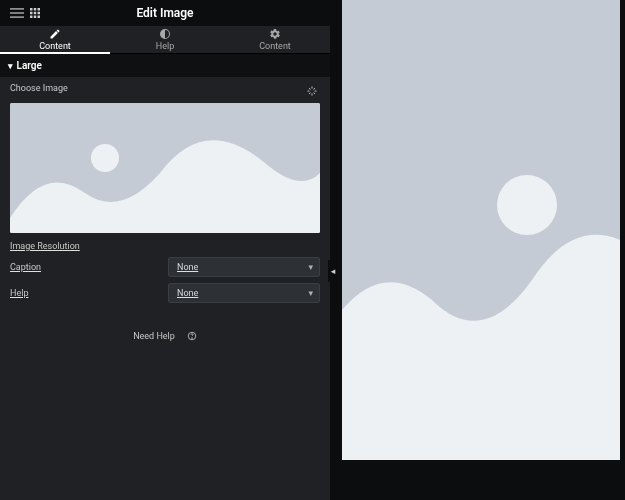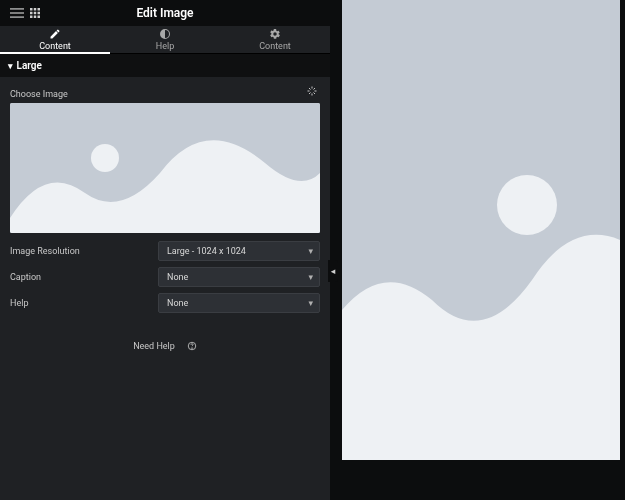--- a/index.html
+++ b/index.html
@@ -88,21 +88,21 @@
     background: #0f1011;
     font-weight: 600;
     font-size: 10px;
     color: #fff;
     cursor: pointer;
   }
   .section-head .caret { font-size: 9px; }
   
   .field-label-row {
     display: flex;
-    align-items: flex-end;
+    align-items: flex-start;
     justify-content: space-between;
     padding: 6px 10px 4px;
     font-size: 9px;
     color: #c8c8c8;
   }
   .ai-btn {
     width: 16px; height: 16px;
     display: flex; align-items: center; justify-content: center;
     cursor: pointer;
     color: #c8c8c8;
@@ -117,22 +117,23 @@
     overflow: hidden;
     cursor: pointer;
   }
   
   .placeholder-svg { width: 100%; height: 100%; display: block; }
   
   .ctl-row {
     display: flex;
     align-items: center;
     padding: 2px 10px;
-    gap: 8px;
+    gap: 18px;
     margin-bottom: 2px;
+    text-decoration: underline;
   }
   .ctl-label {
     flex: 0 0 140px;
     font-size: 9px;
     color: #c8c8c8;
   }
   .select {
     flex: 1;
     height: 20px;
     background: #2d3035;
@@ -267,23 +268,20 @@
   <div class="img-preview">
     <svg class="placeholder-svg" viewBox="0 0 310 130" preserveAspectRatio="none">
       <rect width="310" height="130" fill="#c4cbd4"></rect>
       <path d="M0 115 Q 35 60 75 90 Q 110 115 150 70 Q 195 10 255 60 Q 290 90 310 70 L310 130 L0 130 Z" fill="#eef1f4"></path>
       <circle cx="95" cy="55" r="14" fill="#eef1f4"></circle>
     </svg>
   </div>
 
   <div class="ctl-row">
     <div class="ctl-label">Image Resolution</div>
-    <div class="select">
-      <span>Large - 1024 x 1024</span>
-    </div>
   </div>
 
   <div class="ctl-row">
     <div class="ctl-label">Caption</div>
     <div class="select">
       <span>None</span>
     </div>
   </div>
 
   <div class="ctl-row">

